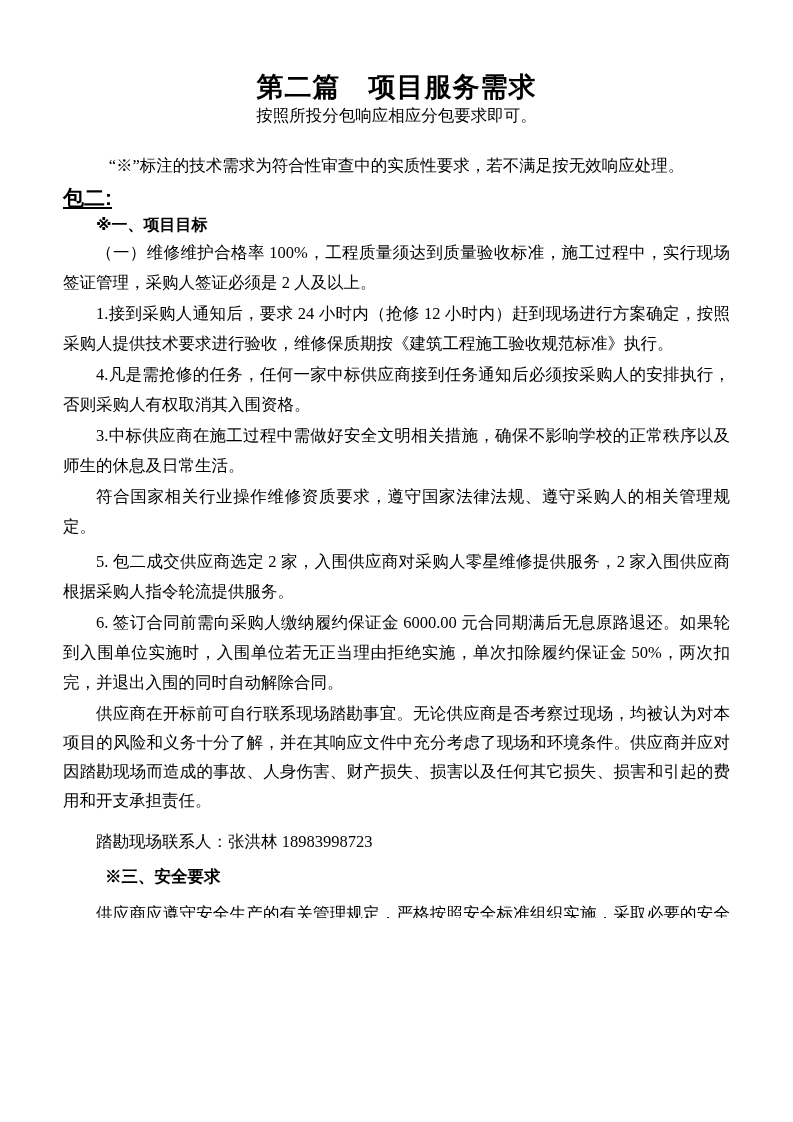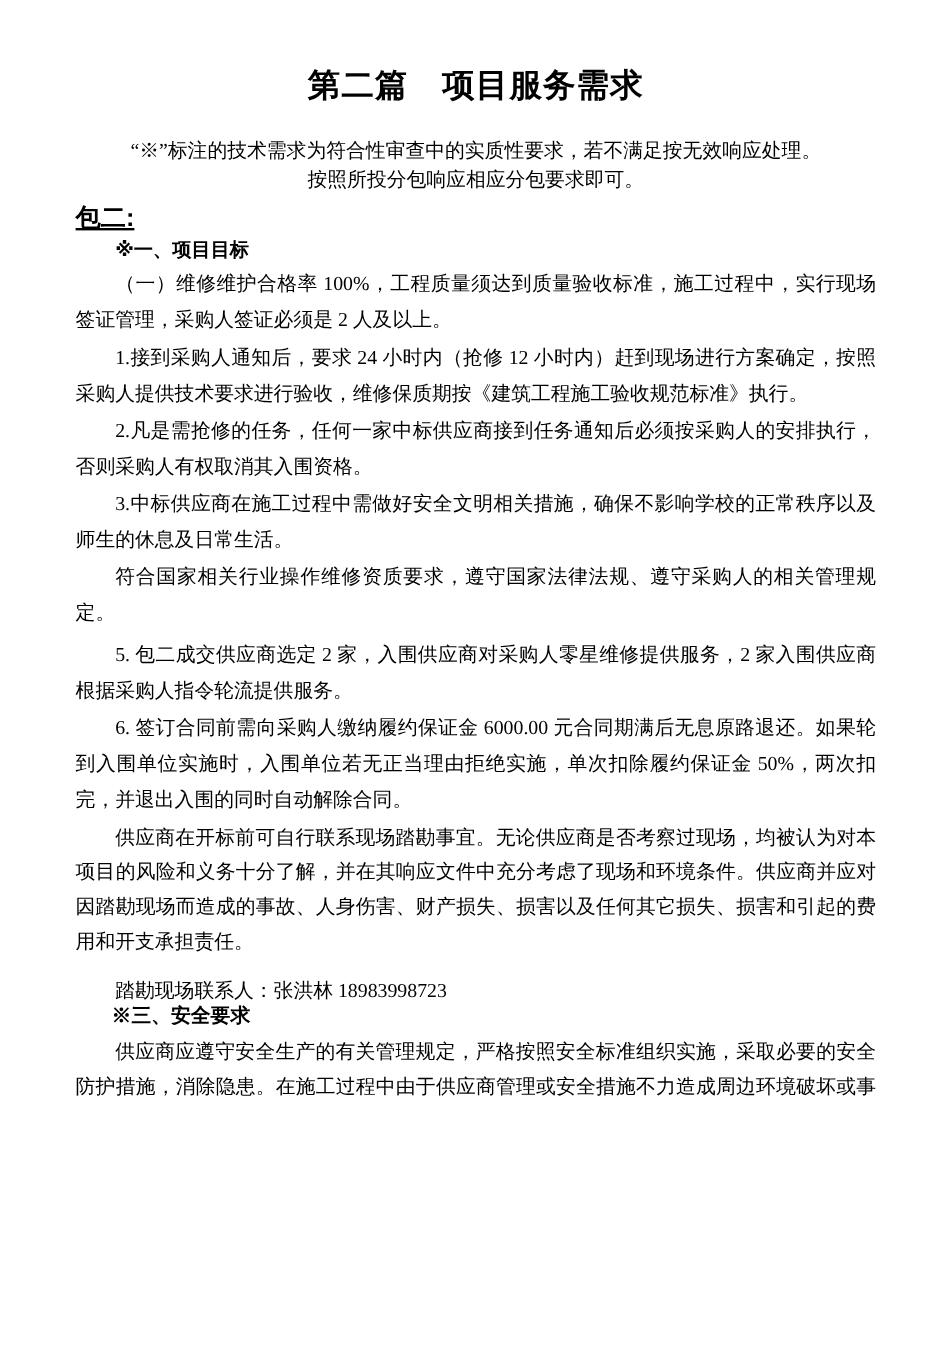--- a/index.html
+++ b/index.html
@@ -7,21 +7,21 @@
     padding: 0;
     background: #ffffff;
   }
   .page {
     position: relative;
     width: 793px;
     height: 918px;
     background: #ffffff;
     color: #000000;
     box-sizing: border-box;
-    padding: 54px 63px 0 63px;
+    padding: 70px 63px 0 63px;
     overflow: hidden;
     font-family: "Liberation Serif", "DejaVu Serif", serif;
   }
   .doc-title {
     margin: 0;
     font-family: "Liberation Sans", "DejaVu Sans", sans-serif;
     font-weight: bold;
     font-size: 27px;
     line-height: 34px;
     text-align: center;
@@ -73,23 +73,23 @@
     line-height: 29px;
     margin-bottom: 16px;
   }
   .contact-line {
     margin: 0;
     font-size: 16.5px;
     line-height: 22px;
     text-indent: 33px;
   }
   .sec-heading-bold-tight {
-    margin: 0;
+    margin: 12px;
     padding-left: 30px;
-    font-family: Liberation Mono, monospace;
+    font-family: Liberation Sans, sans-serif;
     font-weight: bold;
     font-size: 16.5px;
     line-height: 22px;
   }
   .para-safety {
     margin-top: 3px;
     line-height: 29px;
   }
   .page-footer {
     position: absolute;
@@ -102,30 +102,30 @@
     font-family: "Liberation Serif", "DejaVu Serif", serif;
   }
 </style>
 </head>
 <body>
 
 <main class="page">
 
   <h1 class="doc-title">第二篇　项目服务需求</h1>
 
+  <p class="notice">按照所投分包响应相应分包要求即可。</p>
   <p class="notice notice-first">“※”标注的技术需求为符合性审查中的实质性要求，若不满足按无效响应处理。</p>
-  <p class="notice">按照所投分包响应相应分包要求即可。</p>
 
   <h2 class="pkg-heading">包二:</h2>
 
   <h3 class="sec-heading-bold">※一、项目目标</h3>
 
   <p class="para">（一）维修维护合格率 100%，工程质量须达到质量验收标准，施工过程中，实行现场签证管理，采购人签证必须是 2 人及以上。</p>
   <p class="para">1.接到采购人通知后，要求 24 小时内（抢修 12 小时内）赶到现场进行方案确定，按照采购人提供技术要求进行验收，维修保质期按《建筑工程施工验收规范标准》执行。</p>
-  <p class="para">2.凡是需抢修的任务，任何一家中标供应商接到任务通知后必须按采购人的安排执行，否则采购人有权取消其入围资格。</p>
+  <p class="para">4.凡是需抢修的任务，任何一家中标供应商接到任务通知后必须按采购人的安排执行，否则采购人有权取消其入围资格。</p>
   <p class="para">3.中标供应商在施工过程中需做好安全文明相关措施，确保不影响学校的正常秩序以及师生的休息及日常生活。</p>
   <p class="para">符合国家相关行业操作维修资质要求，遵守国家法律法规、遵守采购人的相关管理规定。</p>
   <p class="para para-gap-top">5. 包二成交供应商选定 2 家，入围供应商对采购人零星维修提供服务，2 家入围供应商根据采购人指令轮流提供服务。</p>
   <p class="para">6. 签订合同前需向采购人缴纳履约保证金 6000.00 元合同期满后无息原路退还。如果轮到入围单位实施时，入围单位若无正当理由拒绝实施，单次扣除履约保证金 50%，两次扣完，并退出入围的同时自动解除合同。</p>
 
   <p class="para para-survey">供应商在开标前可自行联系现场踏勘事宜。无论供应商是否考察过现场，均被认为对本项目的风险和义务十分了解，并在其响应文件中充分考虑了现场和环境条件。供应商并应对因踏勘现场而造成的事故、人身伤害、财产损失、损害以及任何其它损失、损害和引起的费用和开支承担责任。</p>
   <p class="contact-line">踏勘现场联系人：张洪林 18983998723</p>
 
   <h3 class="sec-heading-bold-tight">※三、安全要求</h3>
   <p class="para para-safety">供应商应遵守安全生产的有关管理规定，严格按照安全标准组织实施，采取必要的安全防护措施，消除隐患。在施工过程中由于供应商管理或安全措施不力造成周边环境破坏或事故责任和因此发生的费用，由供应商承担。供应商负责进入现场实施人员及财物安全，</p>

